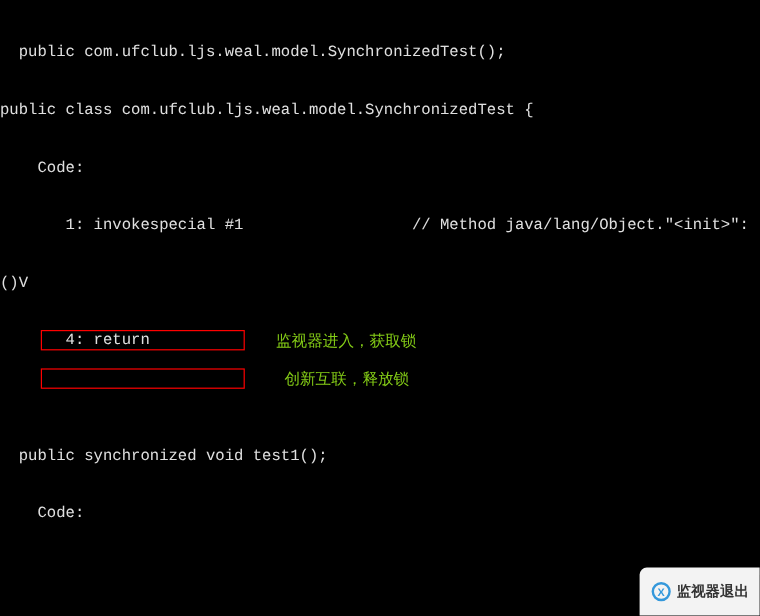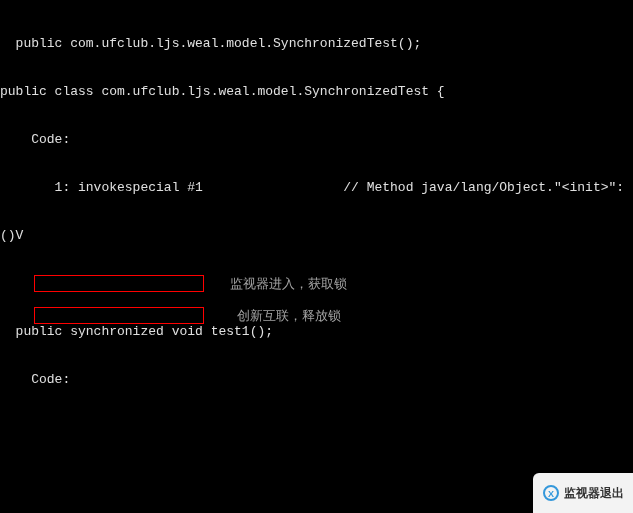--- a/index.html
+++ b/index.html
@@ -22,21 +22,21 @@
     padding: 4px 0 0 0;
   }
   .line { display: block; height: 16px; }
   .red-box {
     position: absolute;
     border: 1px solid #ff0000;
     pointer-events: none;
   }
   .annotation {
     position: absolute;
-    color: #a3a3a3;
+    color: #84cc16;
     font-family: "SimSun", "Microsoft YaHei", sans-serif;
     font-size: 13px;
     white-space: nowrap;
   }
   .watermark {
     position: absolute;
     right: 0;
     bottom: 0;
     width: 100px;
     height: 40px;
@@ -58,20 +58,21 @@
 <body>
 
 
 
 <div class="code-area">
   <span class="line">  public com.ufclub.ljs.weal.model.SynchronizedTest();</span>
   <span class="line">public class com.ufclub.ljs.weal.model.SynchronizedTest {</span>
   <span class="line">    Code:</span>
   <span class="line">       1: invokespecial #1                  // Method java/lang/Object."&lt;init&gt;":</span>
   <span class="line">()V</span>
+  <span class="line">       4: return</span>
   <span class="line"></span>
   <span class="line">  public synchronized void test1();</span>
   <span class="line">    Code:</span>
   
   
   
   
   
   
   

